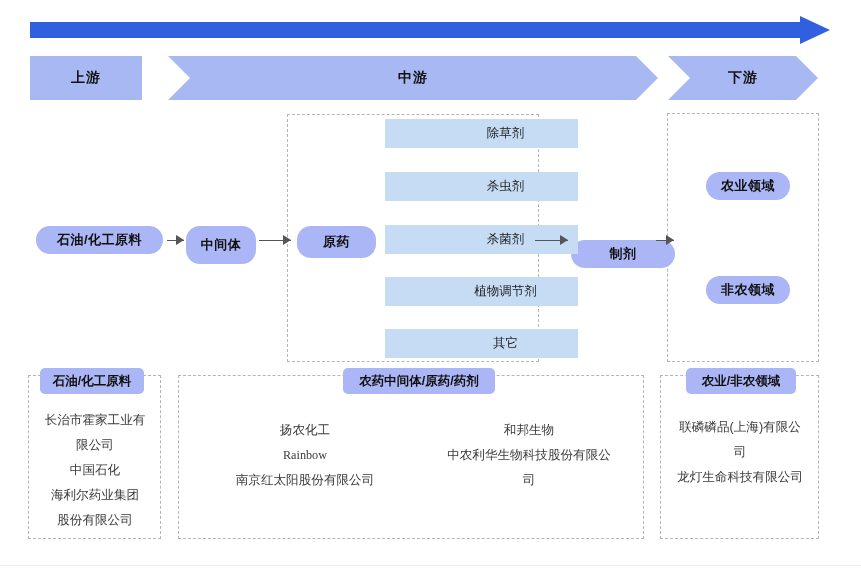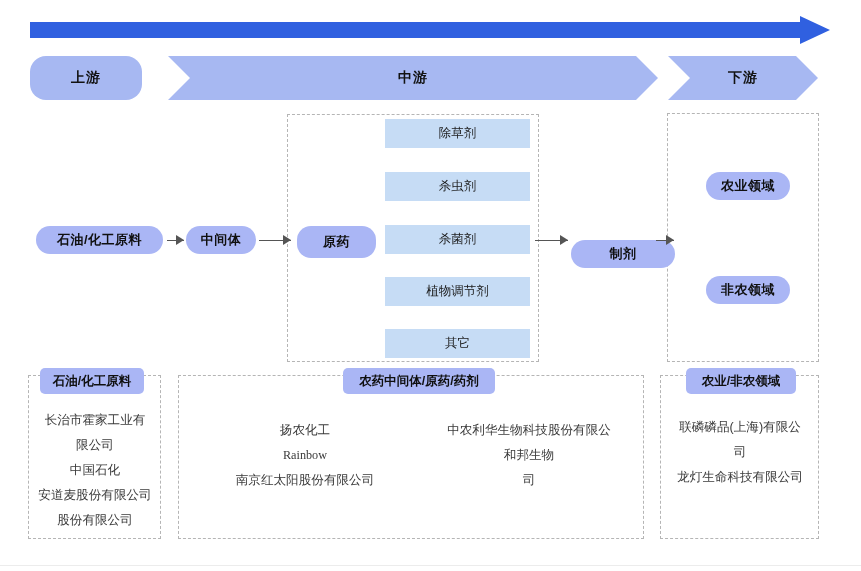--- a/index.html
+++ b/index.html
@@ -55,56 +55,57 @@
     align-items: center;
     justify-content: center;
     font-size: 14px;
     font-weight: bold;
     color: #121212;
     letter-spacing: 1px;
   }
   .chev.with-notch {
     clip-path: polygon(0 0, calc(100% - 22px) 0, 100% 50%, calc(100% - 22px) 100%, 0 100%, 22px 50%);
   }
-  #chev-up   { left: 30px;  top: 56px; width: 112px; border-radius: 16px; }
+  #chev-up   { left: 30px;  top: 56px; width: 112px; }
   #chev-mid  { left: 168px; top: 56px; width: 490px; }
   #chev-down { left: 668px; top: 56px; width: 150px; }
 
   
   .node {
     position: absolute;
     background: #aab6f5;
     border-radius: 14px;
     display: flex;
     align-items: center;
     justify-content: center;
     font-size: 13px;
     font-weight: bold;
     color: #101010;
     letter-spacing: .5px;
   }
   #node-raw  { left: 36px;  top: 226px; width: 127px; height: 28px; }
-  #node-inter{ left: 186px; top: 226px; width: 70px;  height: 28px; }
+  #node-inter{ left: 186px; top: 226px; width: 70px;  height: 38px; }
   #node-ai   { left: 297px; top: 226px; width: 79px;  height: 32px; }
   #node-form { left: 571px; top: 240px; width: 104px;  height: 28px; }
   #node-agri { left: 706px; top: 172px; width: 84px;  height: 28px; }
   #node-nonagri{left: 706px; top: 276px;width: 84px;  height: 28px; }
 
   
   .cat {
     position: absolute;
     left: 385px;
     width: 145px;
     height: 29px;
     background: #c6dcf5;
     display: flex;
     align-items: center;
     justify-content: center;
     font-size: 12.5px;
     color: #1b1b1b;
+    padding-left: 48px;
   }
 
   
   .dashed {
     position: absolute;
     border: 1.4px dashed #b5b5b5;
     box-sizing: border-box;
     background: transparent;
   }
   #dash-mid-top { left: 287px; top: 114px; width: 252px; height: 248px; }
@@ -238,33 +239,33 @@
   <div class="dashed" id="dash-bot-right"></div>
 
   <div class="badge" id="badge-left">石油/化工原料</div>
   <div class="badge" id="badge-mid">农药中间体/原药/药剂</div>
   <div class="badge" id="badge-right">农业/非农领域</div>
 
   <div class="company-col" id="companies-left">
     <span class="row">长治市霍家工业有</span>
     <span class="row">限公司</span>
     <span class="row">中国石化</span>
-    <span class="row">安道麦股份有限公司</span>
+    <span class="row">海利尔药业集团</span>
     <span class="row">股份有限公司</span>
   </div>
 
   <div class="company-col" id="companies-mid-a">
     <span class="row">扬农化工</span>
     <span class="row serif">Rainbow</span>
     <span class="row">南京红太阳股份有限公司</span>
   </div>
 
   <div class="company-col" id="companies-mid-b">
+    <span class="row">和邦生物</span>
     <span class="row">中农利华生物科技股份有限公</span>
-    <span class="row">和邦生物</span>
     <span class="row">司</span>
   </div>
 
   <div class="company-col" id="companies-right">
     <span class="row">联磷磷品(上海)有限公</span>
     <span class="row">司</span>
     <span class="row">龙灯生命科技有限公司</span>
   </div>
 
   <div id="footer-rule"></div>

